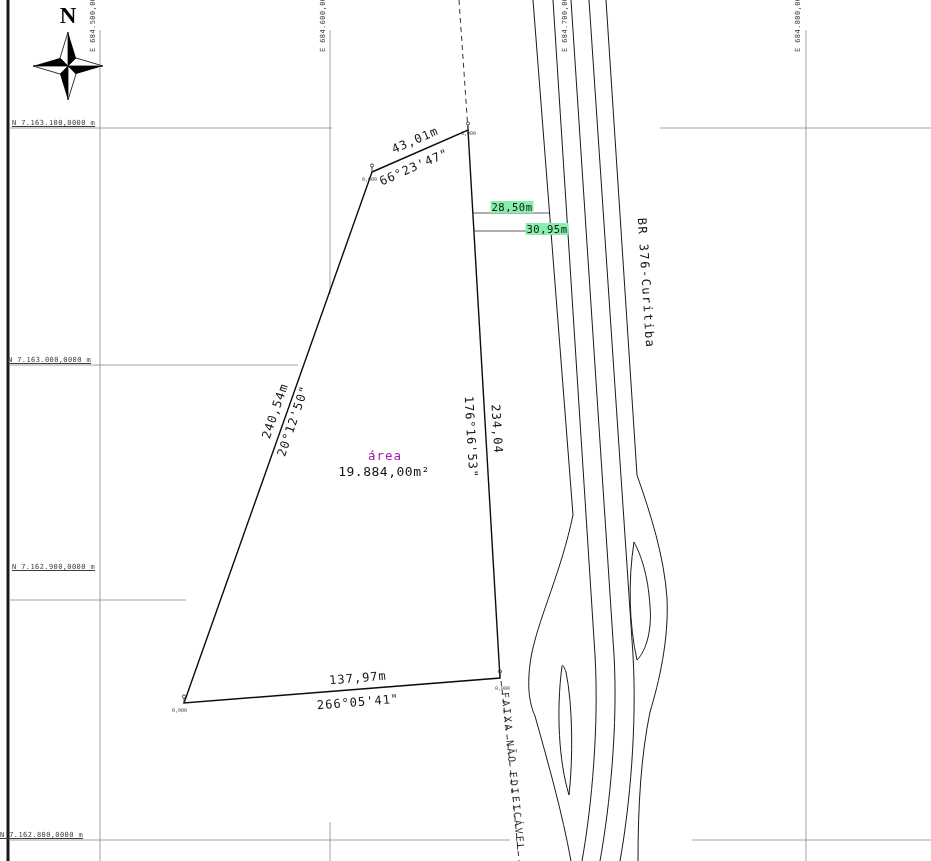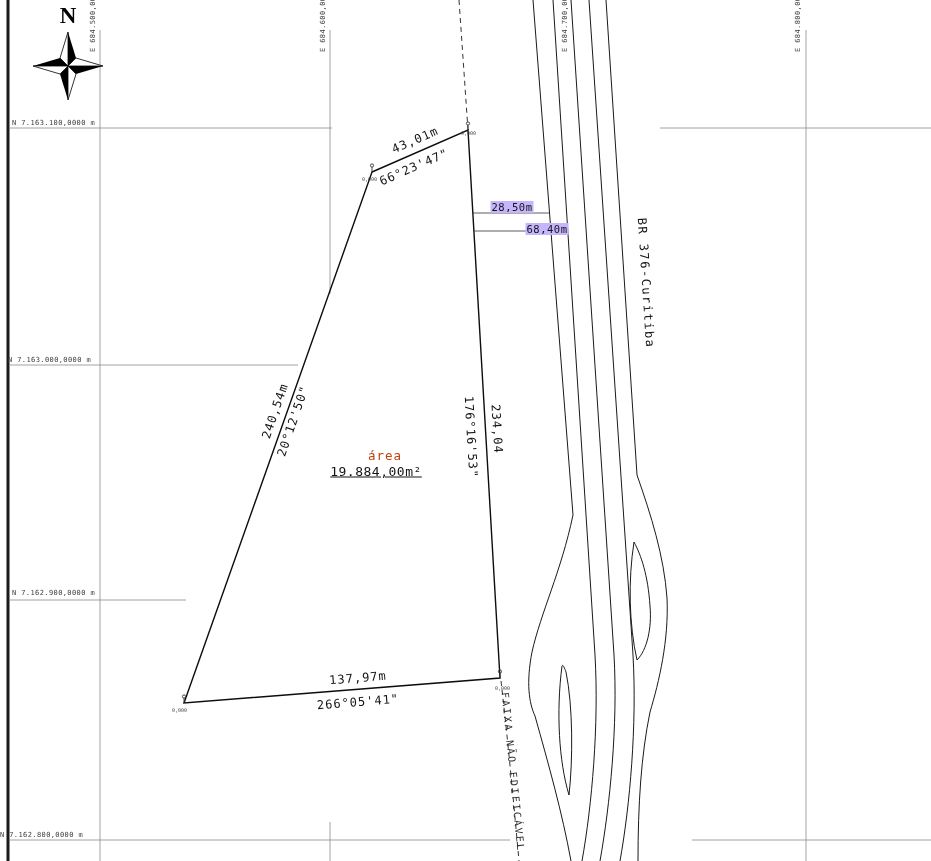--- a/index.html
+++ b/index.html
@@ -2,26 +2,26 @@
 <html><head>
 <meta charset="utf-8">
 <style>
   html,body{margin:0;padding:0;background:#fff;}
   .stage{
     position:relative;width:931px;height:861px;background:#ffffff;
     overflow:hidden;font-family:"DejaVu Sans Mono",monospace;color:#111;
   }
   .stage svg{position:absolute;left:0;top:0;}
   .lbl{position:absolute;white-space:pre;}
-  .grid-n{font-size:7px;color:#3c3c3c;letter-spacing:.4px;}
+  .grid-n{font-size:7px;color:#3c3c3c;letter-spacing:.4px;text-decoration:underline;}
   .grid-e{font-size:7px;color:#3c3c3c;letter-spacing:.4px;transform-origin:0 0;transform:rotate(-90deg);}
   .dim{font-size:12px;color:#141414;letter-spacing:1px;}
-  .dim-sm{font-size:10.5px;color:#141414;letter-spacing:.5px;background:#c4b5fd;padding:0 1px;}
+  .dim-sm{font-size:10.5px;color:#141414;letter-spacing:.5px;background:#86efac;padding:0 1px;}
   .vtx{font-size:5px;color:#444;letter-spacing:0;}
-  .area-title{font-size:12.5px;color:#c2410c;letter-spacing:1px;}
+  .area-title{font-size:12.5px;color:#a21caf;letter-spacing:1px;}
   .area-value{font-size:13px;color:#141414;letter-spacing:.5px;}
   .road-name{font-size:12px;color:#141414;letter-spacing:1.5px;}
   .faixa{font-size:10px;color:#2b2b2b;letter-spacing:2px;}
   .compass-n{font-size:23px;font-family:"Liberation Serif","DejaVu Serif",serif;font-weight:600;color:#000;}
 </style>
 </head>
 <body>
 
 <div class="stage">
 
@@ -95,45 +95,45 @@
       <polygon points="68,100 76,74 68,66" fill="#fff" stroke="#000" stroke-width="0.8"></polygon>
       <polygon points="33,66 60,58 68,66" fill="#000"></polygon>
       <polygon points="33,66 60,74 68,66" fill="#fff" stroke="#000" stroke-width="0.8"></polygon>
     </g>
   </svg>
 
   <span class="lbl compass-n" style="left:68px;top:16px;transform:translate(-50%,-50%);">N</span>
 
   <span class="lbl grid-n" style="left:12px;top:119px;">N 7.163.100,0000 m</span>
   <span class="lbl grid-n" style="left:8px;top:356px;">N 7.163.000,0000 m</span>
-  <span class="lbl grid-n" style="left:12px;top:589px;">N 7.162.900,0000 m</span>
+  <span class="lbl grid-n" style="left:12px;top:563px;">N 7.162.900,0000 m</span>
   <span class="lbl grid-n" style="left:0;top:831px;">N 7.162.800,0000 m</span>
 
   <span class="lbl grid-e" style="left:89px;top:52px;">E 684.500,0000</span>
   <span class="lbl grid-e" style="left:319px;top:52px;">E 684.600,0000</span>
   <span class="lbl grid-e" style="left:561px;top:52px;">E 684.700,0000</span>
   <span class="lbl grid-e" style="left:794px;top:52px;">E 684.800,0000</span>
 
   <span class="lbl dim" style="left:415px;top:140px;transform:translate(-50%,-50%) rotate(-23.6deg);">43,01m</span>
   <span class="lbl dim" style="left:414px;top:167px;transform:translate(-50%,-50%) rotate(-23.6deg);">66°23'47"</span>
 
   <span class="lbl dim" style="left:275px;top:411px;transform:translate(-50%,-50%) rotate(-71deg);">240,54m</span>
   <span class="lbl dim" style="left:293px;top:421px;transform:translate(-50%,-50%) rotate(-71deg);">20°12'50"</span>
 
   <span class="lbl dim" style="left:497px;top:429px;transform:translate(-50%,-50%) rotate(86.7deg);">234,04</span>
   <span class="lbl dim" style="left:471px;top:437px;transform:translate(-50%,-50%) rotate(86.7deg);">176°16'53"</span>
 
   <span class="lbl dim" style="left:358px;top:678px;transform:translate(-50%,-50%) rotate(-4.6deg);">137,97m</span>
   <span class="lbl dim" style="left:358px;top:702px;transform:translate(-50%,-50%) rotate(-4.6deg);">266°05'41"</span>
 
   <span class="lbl dim-sm" style="left:512px;top:207px;transform:translate(-50%,-50%);">28,50m</span>
-  <span class="lbl dim-sm" style="left:547px;top:229px;transform:translate(-50%,-50%);">68,40m</span>
+  <span class="lbl dim-sm" style="left:547px;top:229px;transform:translate(-50%,-50%);">30,95m</span>
 
   <span class="lbl area-title" style="left:385px;top:455px;transform:translate(-50%,-50%);">área</span>
-  <span class="lbl area-value" style="left:376px;top:471px;transform:translate(-50%,-50%);text-decoration:underline;">19.884,00m²</span>
+  <span class="lbl area-value" style="left:384px;top:471px;transform:translate(-50%,-50%);">19.884,00m²</span>
 
   <span class="lbl road-name" style="left:646px;top:283px;transform:translate(-50%,-50%) rotate(86.3deg);">BR 376-Curitiba</span>
 
   <span class="lbl faixa" style="left:513px;top:772px;transform:translate(-50%,-50%) rotate(84.3deg);">FAIXA NÃO EDIFICÁVEL</span>
 
   <span class="lbl vtx" style="left:362px;top:176px;">0,000</span>
   <span class="lbl vtx" style="left:461px;top:130px;">0,000</span>
   <span class="lbl vtx" style="left:495px;top:685px;">0,000</span>
   <span class="lbl vtx" style="left:172px;top:707px;">0,000</span>
 

